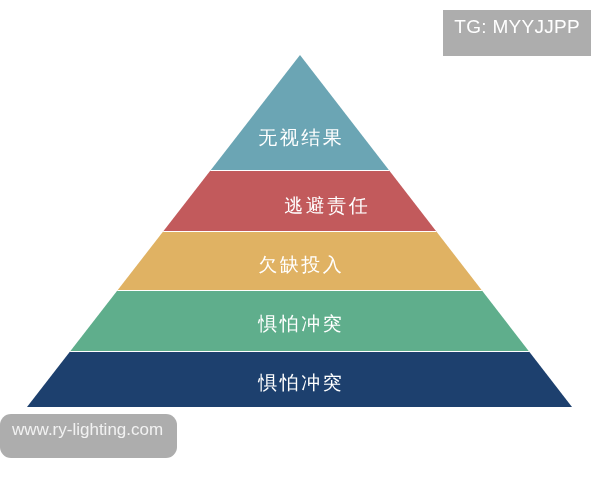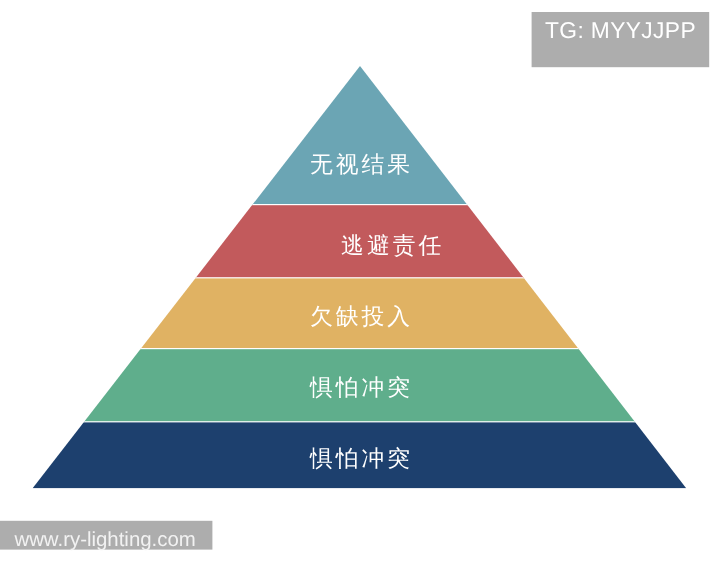--- a/index.html
+++ b/index.html
@@ -36,22 +36,23 @@
 
   
   .watermark {
     position: absolute;
     left: 0;
     bottom: 22px;
     background: #adadad;
     color: #f2f2f2;
     font-size: 17px;
     line-height: 1;
-    padding: 7px 14px 0 12px;
+    padding: 7px 14px 20px 12px;
     white-space: nowrap;
+    border-radius: 11px;
   }
 
   
   .pyramid-wrap {
     position: absolute;
     left: 0;
     top: 0;
     width: 600px;
     height: 480px;
   }

